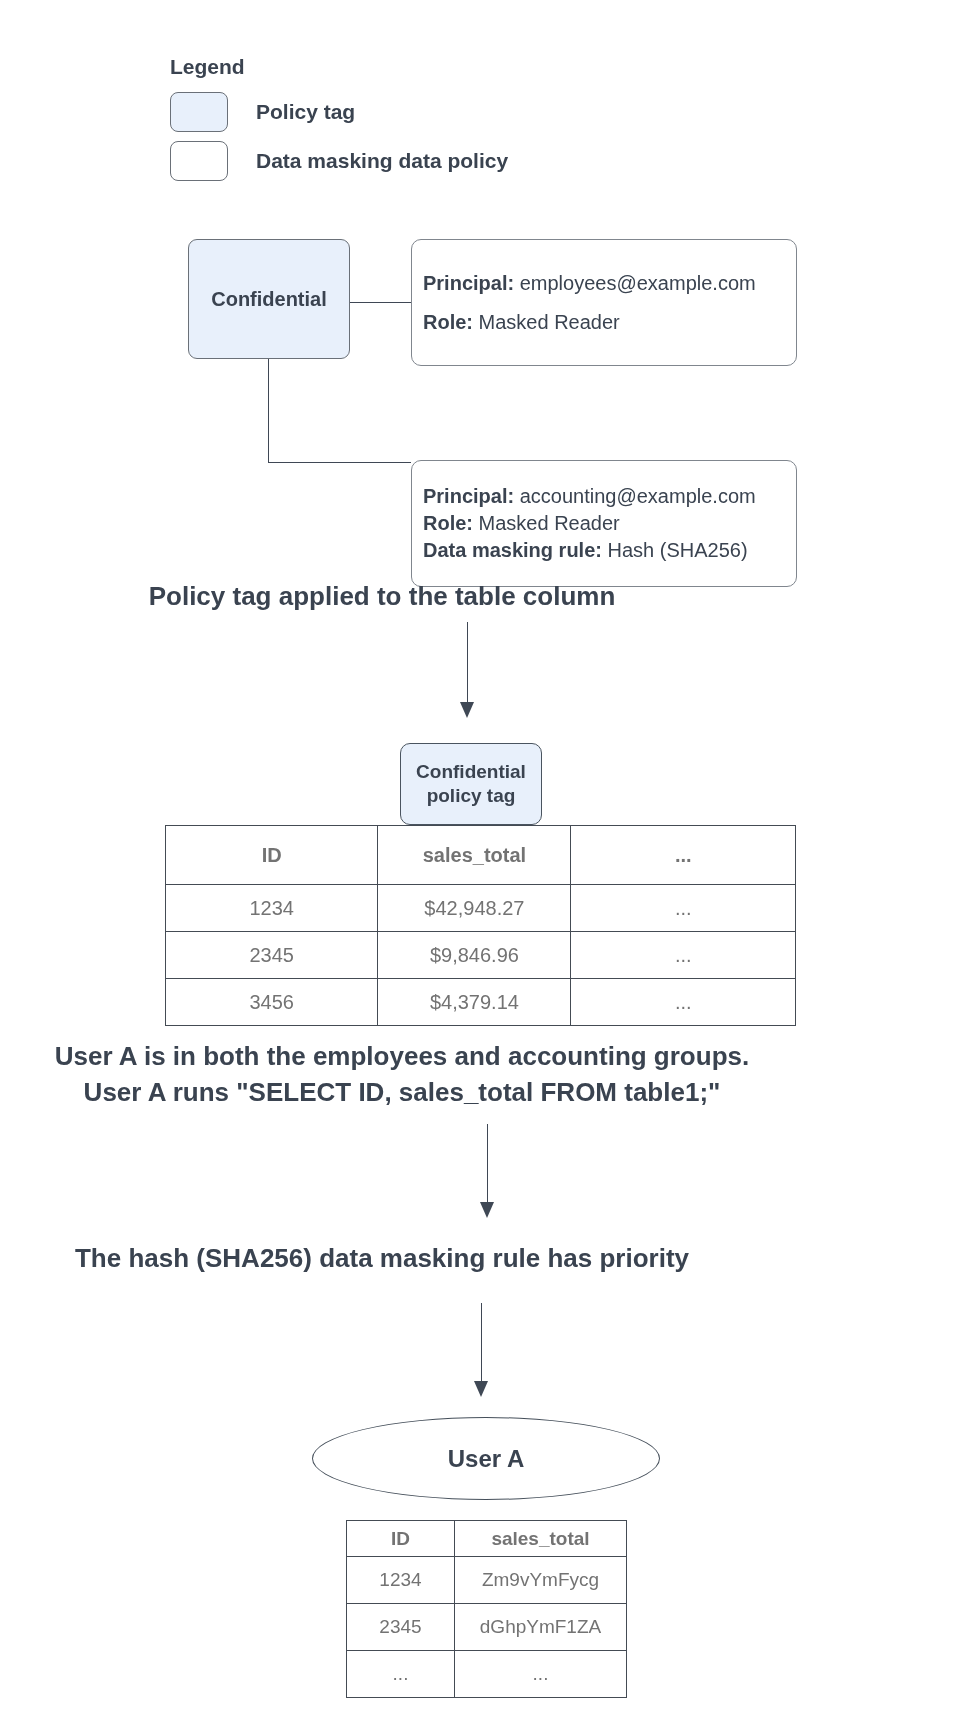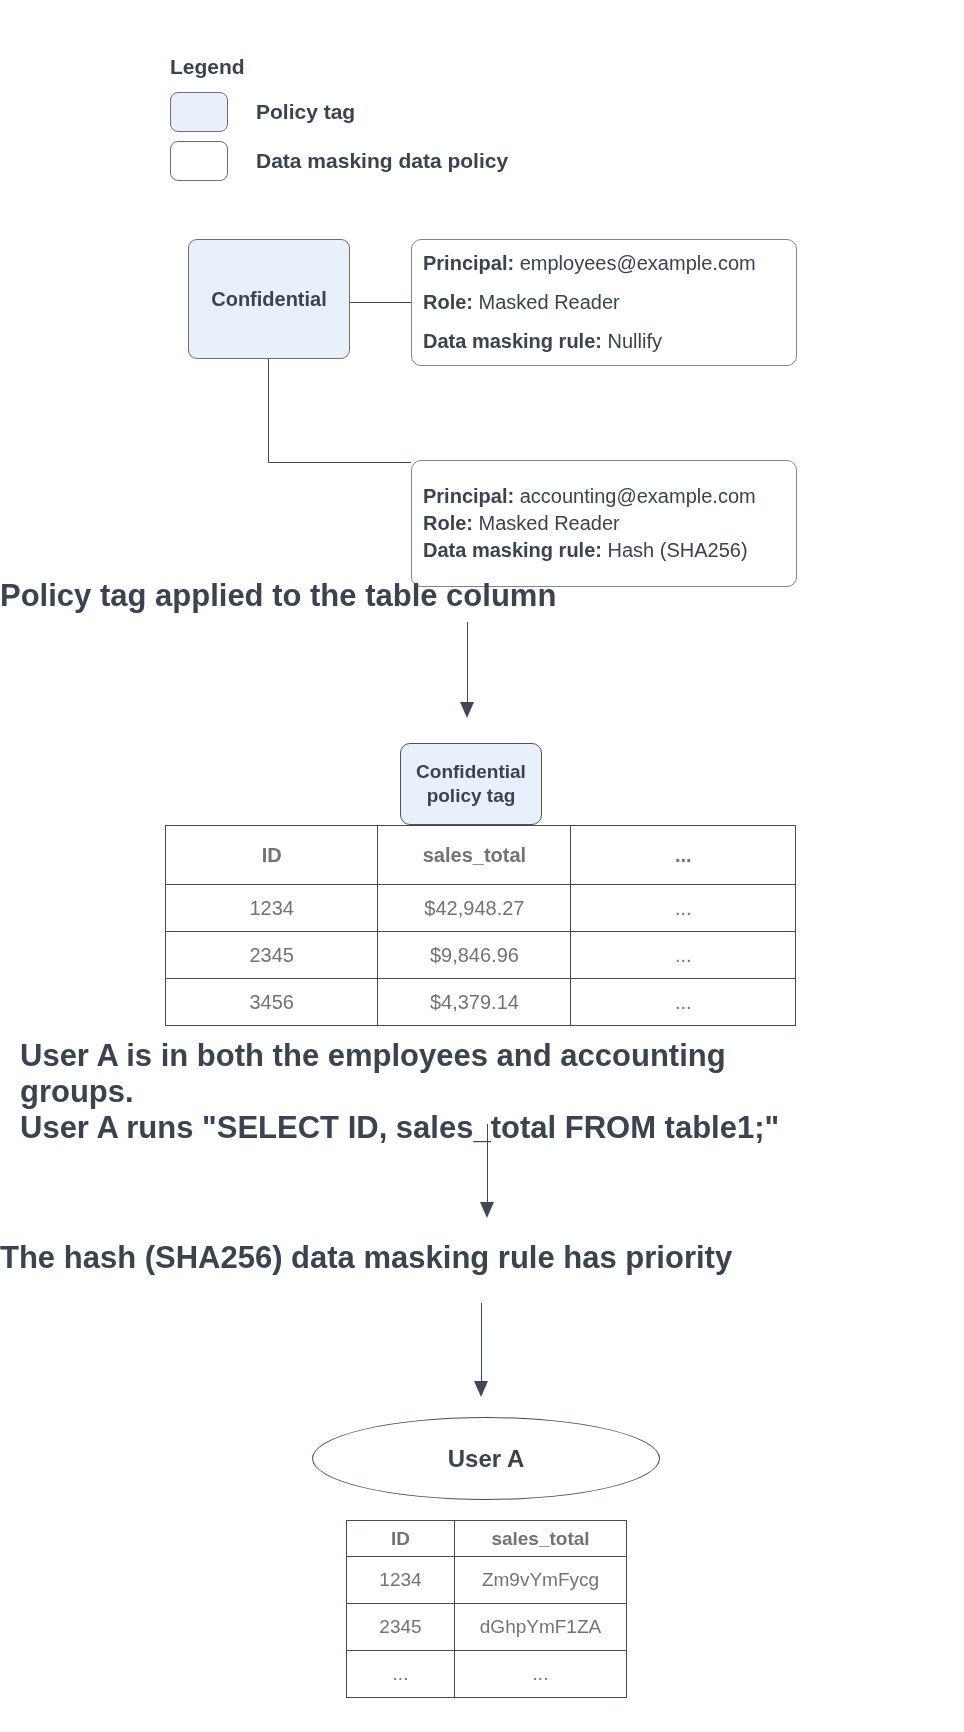--- a/index.html
+++ b/index.html
@@ -50,21 +50,21 @@
   .vline { position: absolute; width: 0; border-left: 1.5px solid #3f4855; }
   .arrow-head {
     position: absolute; width: 0; height: 0;
     border-left: 7px solid transparent; border-right: 7px solid transparent;
     border-top: 16px solid #3f4855;
   }
 
   
   .caption {
     position: absolute; left: 0; width: 764px;
-    font-size: 31px; font-weight: bold; line-height: 36px;
+    text-align: center; font-size: 26px; font-weight: bold; line-height: 36px;
   }
 
   
   .badge {
     position: absolute; left: 400px; top: 743px; width: 142px; height: 82px;
     box-sizing: border-box; background: #e8f0fb;
     border: 1.6px solid #4a545f; border-radius: 10px; z-index: 2;
     display: flex; flex-direction: column; align-items: center; justify-content: center;
     font-size: 19px; font-weight: bold; line-height: 24px; text-align: center;
   }
@@ -120,24 +120,20 @@
 
   <div class="policy-card card-1">
     <div>
       <span class="lbl">Principal:</span>
       <span>employees@example.com</span>
     </div>
     <div>
       <span class="lbl">Role:</span>
       <span>Masked Reader</span>
     </div>
-    <div>
-      <span class="lbl">Data masking rule:</span>
-      <span>Nullify</span>
-    </div>
   </div>
 
   <div class="policy-card card-2">
     <div>
       <span class="lbl">Principal:</span>
       <span>accounting@example.com</span>
     </div>
     <div>
       <span class="lbl">Role:</span>
       <span>Masked Reader</span>

